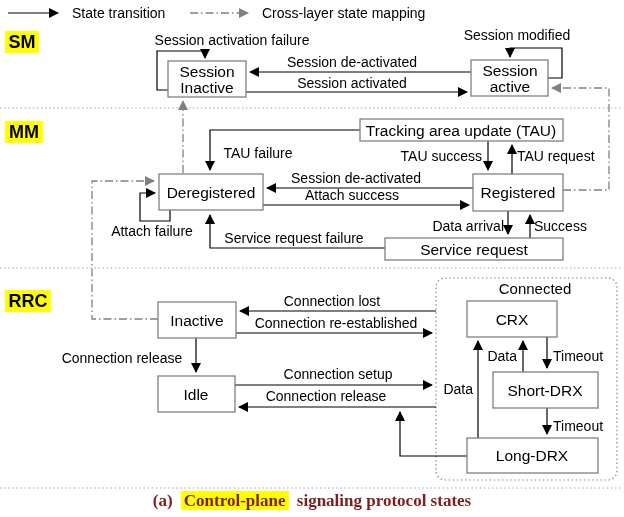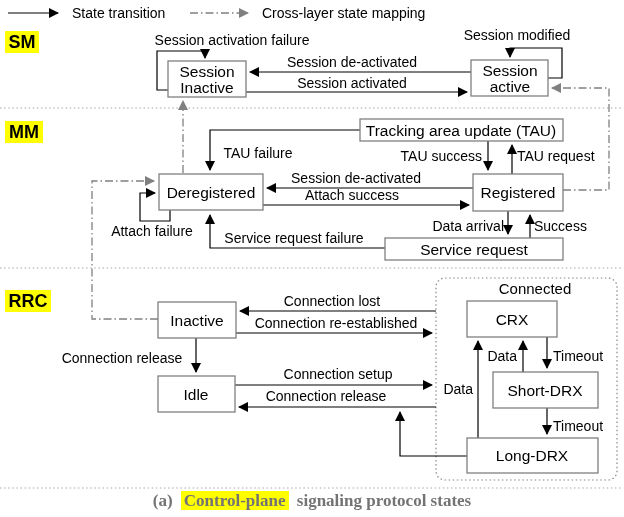--- a/index.html
+++ b/index.html
@@ -9,21 +9,21 @@
   svg text.boxtext{font-size:15.5px;}
   svg text.seclabel{font-size:18px;font-weight:bold;}
   svg text.grouplabel{font-size:15px;}
   .box{fill:#ffffff;stroke:#808080;stroke-width:1.3;}
   .tr{fill:none;stroke:#000000;stroke-width:1.2;}
   .xl{fill:none;stroke:#808080;stroke-width:1.3;stroke-dasharray:8 3 1.5 3;}
   .sep{stroke:#a8a8a8;stroke-width:1.1;stroke-dasharray:1.5 2.6;}
   .grp{fill:none;stroke:#888888;stroke-width:1.2;stroke-dasharray:1.5 2.6;}
   .hlrect{fill:#ffff00;}
   .caption{position:absolute;top:491px;left:0;width:624px;text-align:center;
-           font-family:"Liberation Serif",serif;font-weight:bold;font-size:17px;color:#737373;}
+           font-family:"Liberation Serif",serif;font-weight:bold;font-size:17px;color:#7f1d1d;}
   .caption .hl{background:#ffff00;padding:0 3px;margin:0 4px;}
 </style>
 </head>
 <body>
 
 <svg width="624" height="517" viewBox="0 0 624 517">
   <defs>
     <marker id="ab" viewBox="0 0 10 10" refX="9" refY="5" markerWidth="8.5" markerHeight="8.5" orient="auto">
       <path d="M0,0 L10,5 L0,10 z" fill="#000000"></path>
     </marker>

